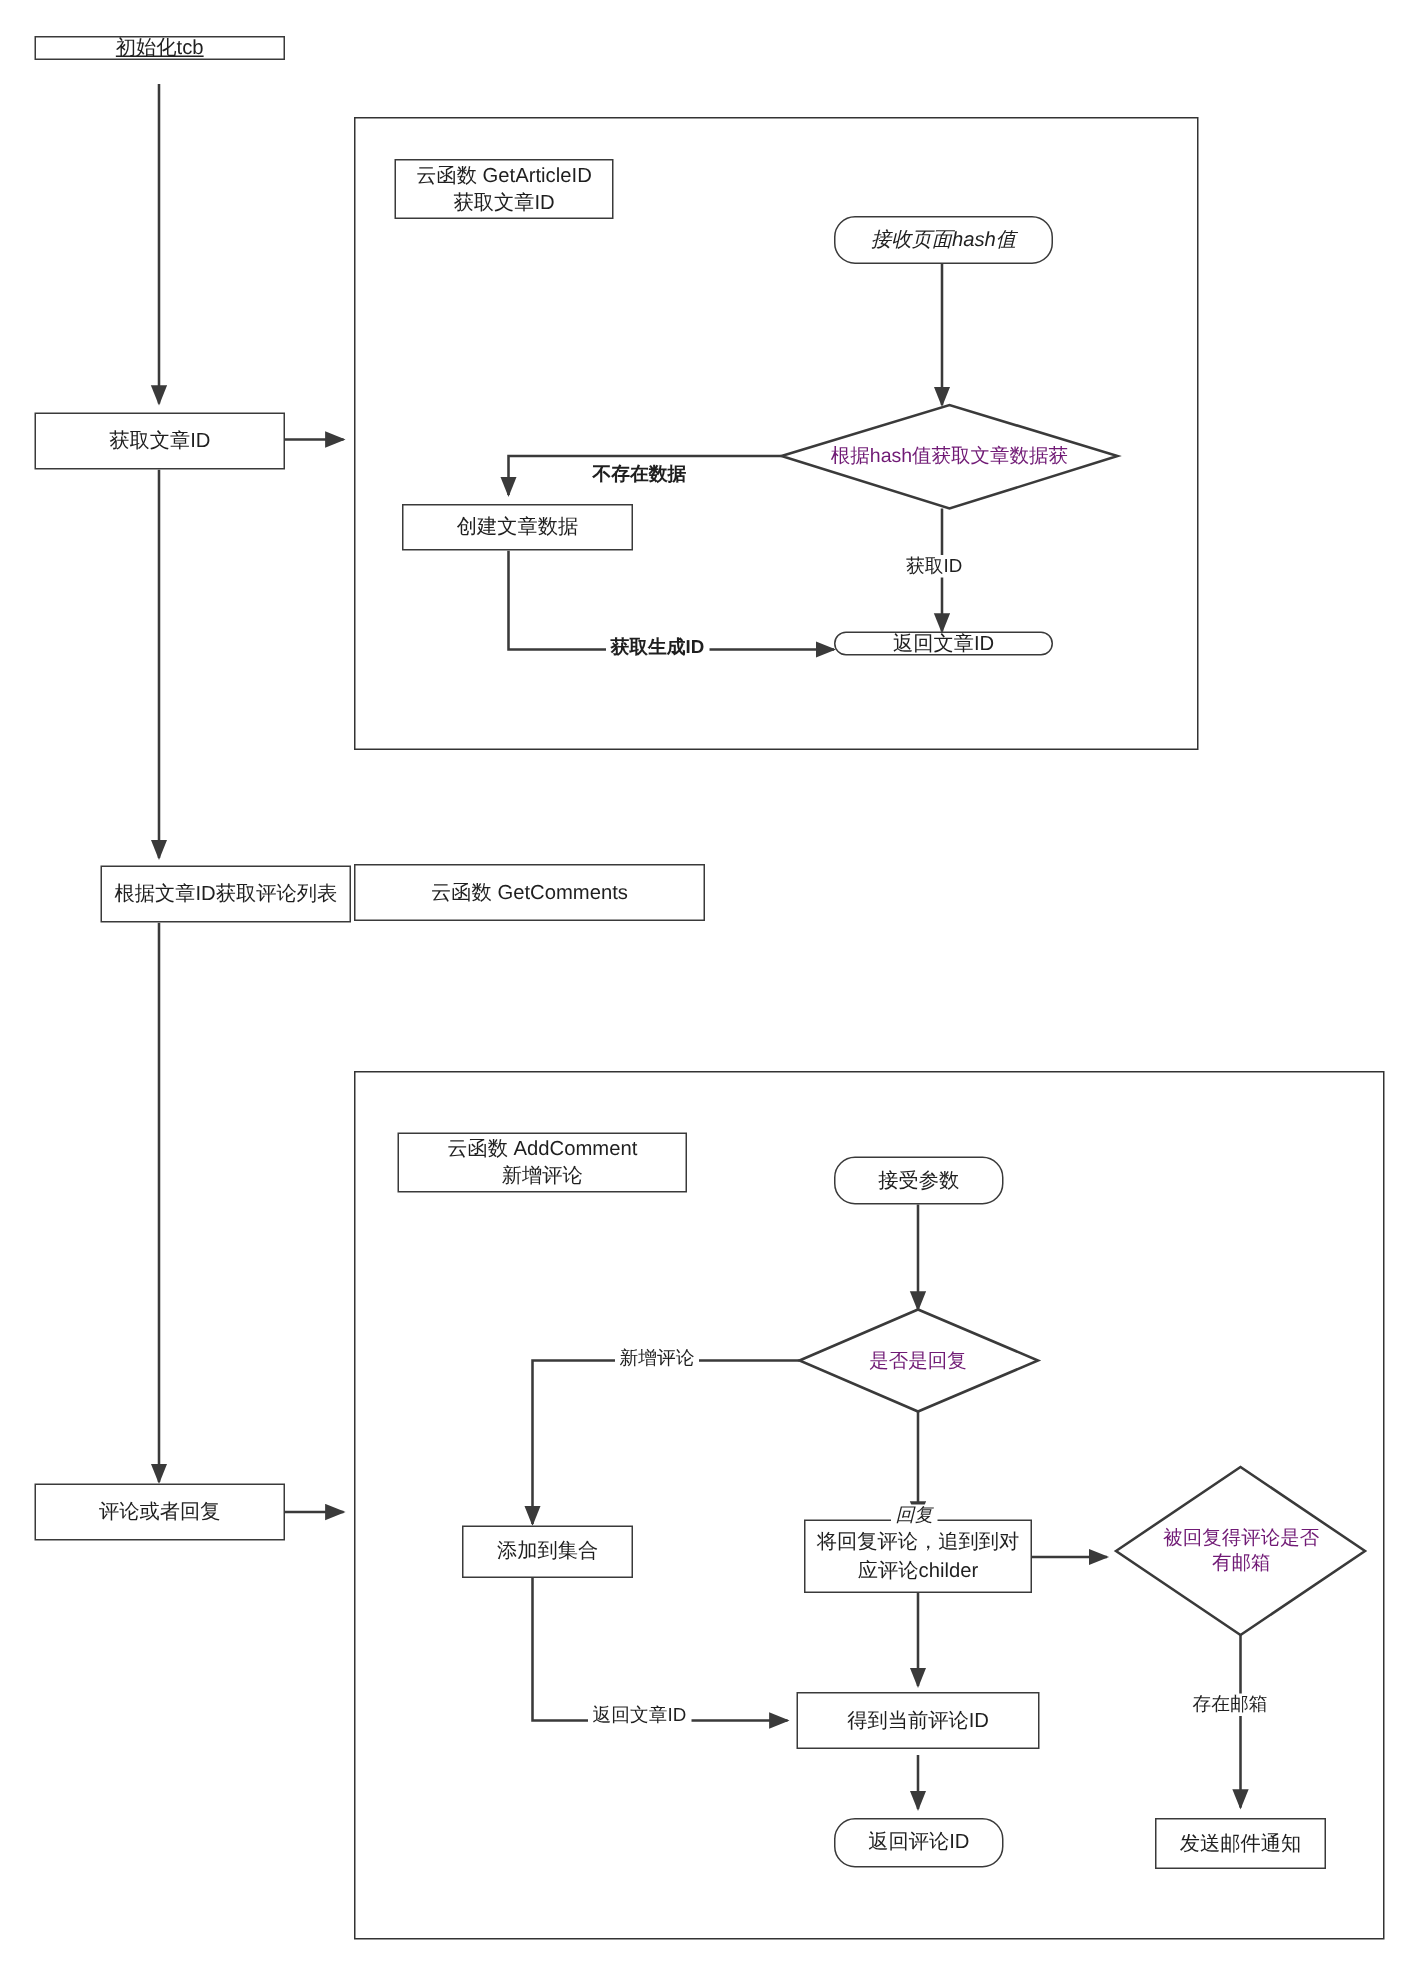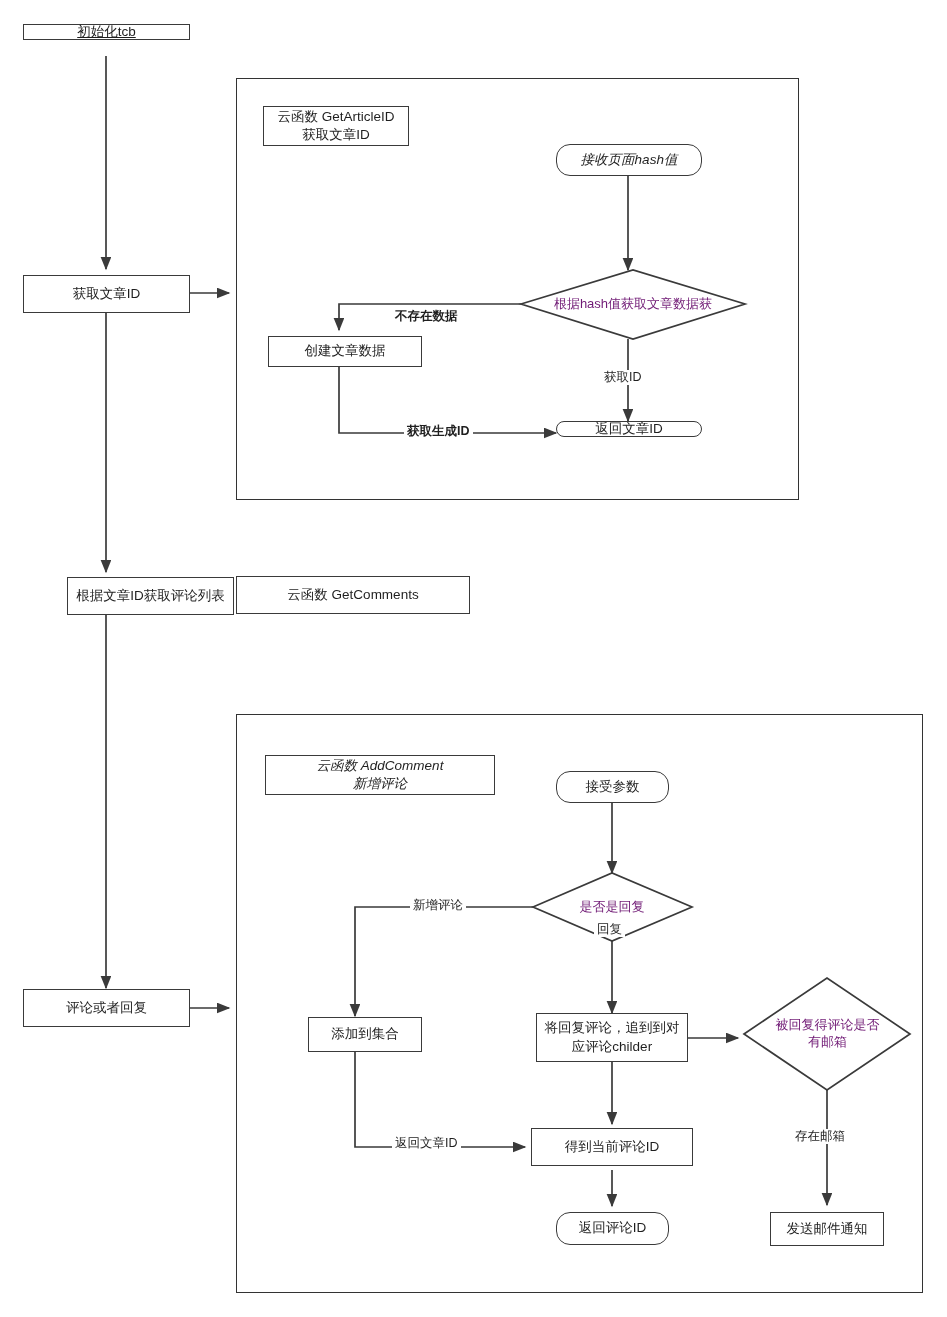--- a/index.html
+++ b/index.html
@@ -147,21 +147,21 @@
   <div class="node rounded" style="left:556px; top:421px; width:146px; height:16px;">返回文章ID</div>
 
   <div class="edge-label bold" style="left:392px; top:309px;">不存在数据</div>
 
   <div class="edge-label" style="left:601px; top:370px;">获取ID</div>
 
   <div class="edge-label bold" style="left:404px; top:424px;">获取生成ID</div>
 
   <div class="node" style="left:236px; top:576px; width:234px; height:38px;">云函数 GetComments</div>
 
-  <div class="node" style="left:265px; top:755px; width:230px; height:40px;font-style:italic;">云函数 AddComment
+  <div class="node" style="left:265px; top:755px; width:193px; height:40px;">云函数 AddComment
 新增评论</div>
 
   <div class="node rounded" style="left:556px; top:771px; width:113px; height:32px;">接受参数</div>
 
   <div class="diamond-label" style="left:552px; top:896px; width:120px; height:22px;">是否是回复</div>
 
   <div class="node" style="left:308px; top:1017px; width:114px; height:35px;">添加到集合</div>
 
   <div class="node" style="left:536px; top:1013px; width:152px; height:49px;">将回复评论，追到到对
 应评论childer</div>
@@ -170,19 +170,19 @@
 有邮箱</div>
 
   <div class="node" style="left:531px; top:1128px; width:162px; height:38px;">得到当前评论ID</div>
 
   <div class="node rounded" style="left:556px; top:1212px; width:113px; height:33px;">返回评论ID</div>
 
   <div class="node" style="left:770px; top:1212px; width:114px; height:34px;">发送邮件通知</div>
 
   <div class="edge-label" style="left:410px; top:898px;">新增评论</div>
 
-  <div class="edge-label" style="left:594px; top:922px;">回复</div>
+  <div class="edge-label" style="left:594px; top:1003px;font-style:italic;">回复</div>
 
   <div class="edge-label" style="left:392px; top:1136px;">返回文章ID</div>
 
   <div class="edge-label" style="left:792px; top:1129px;">存在邮箱</div>
 
 </div>
 
 </body></html>

